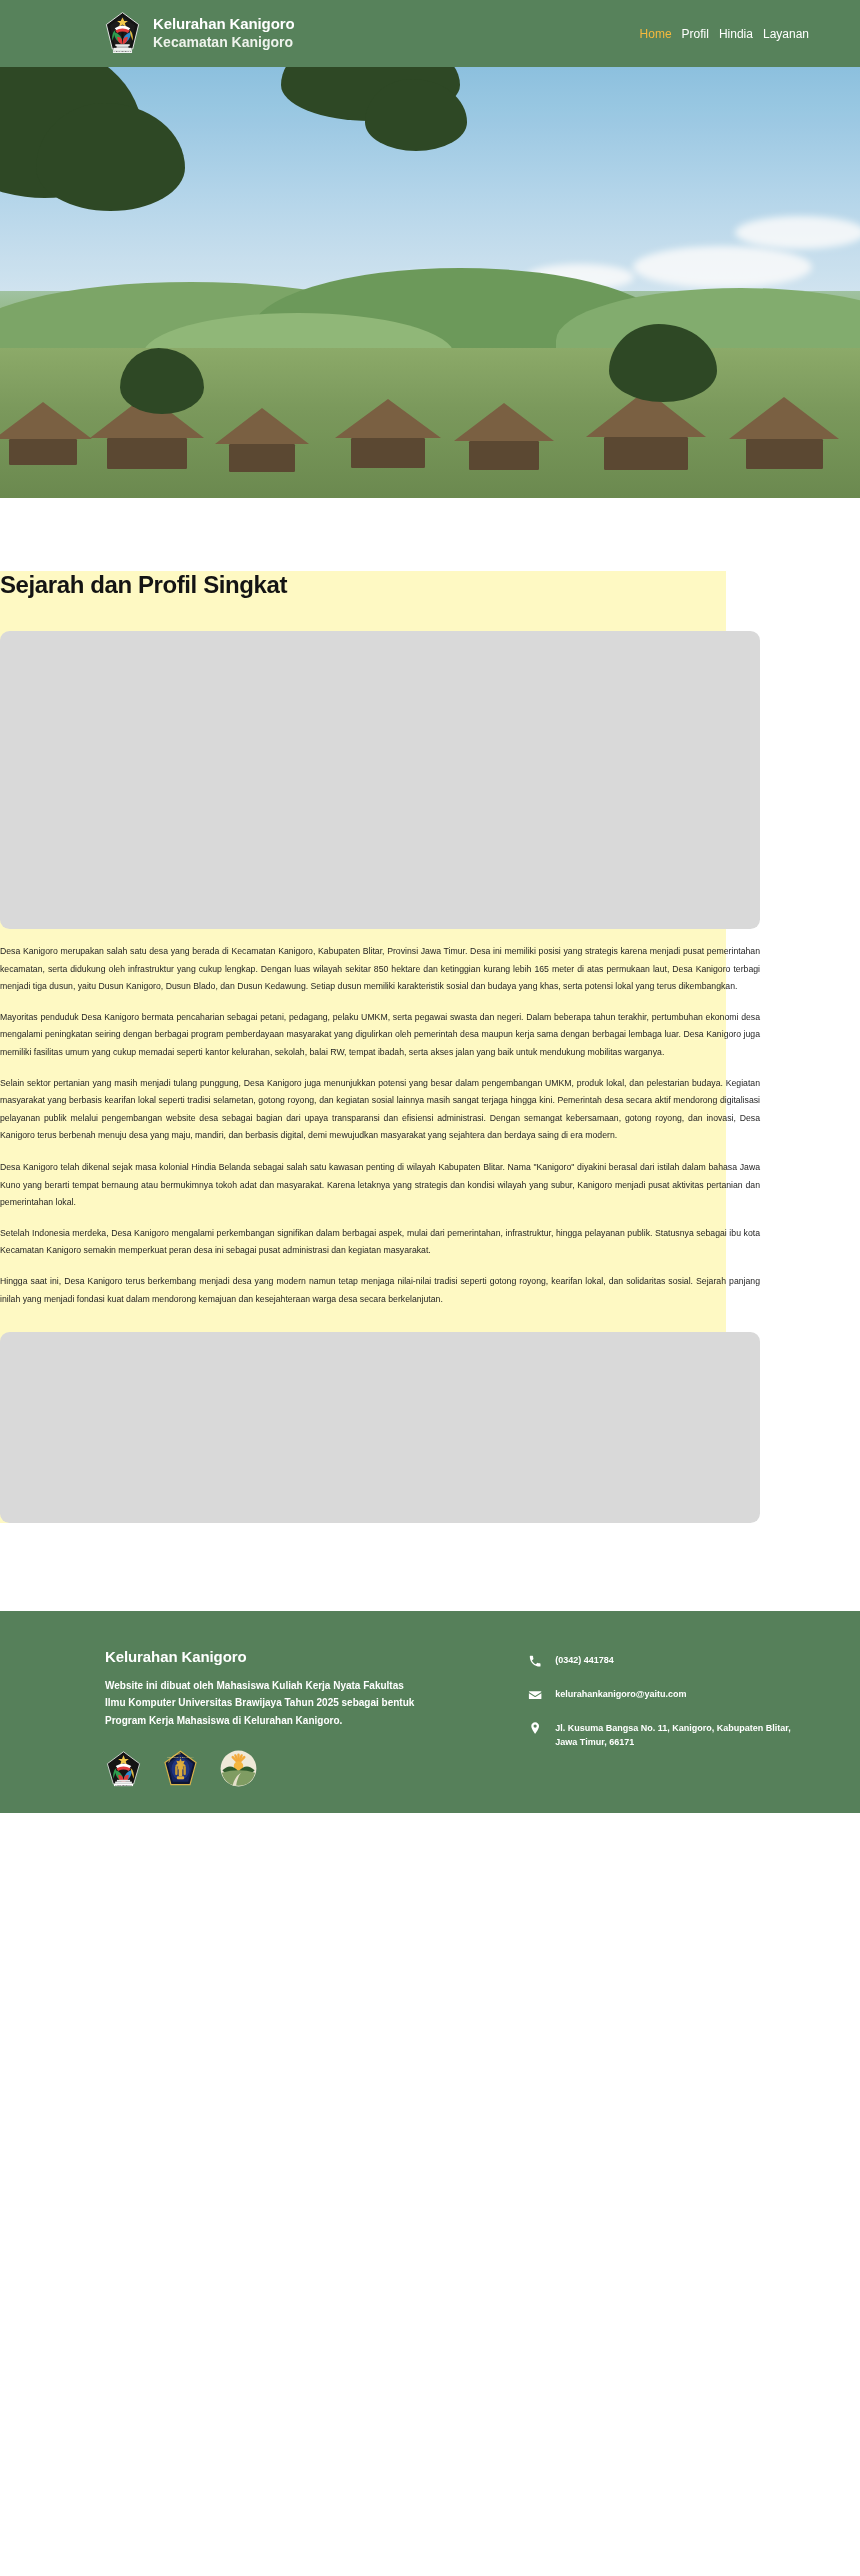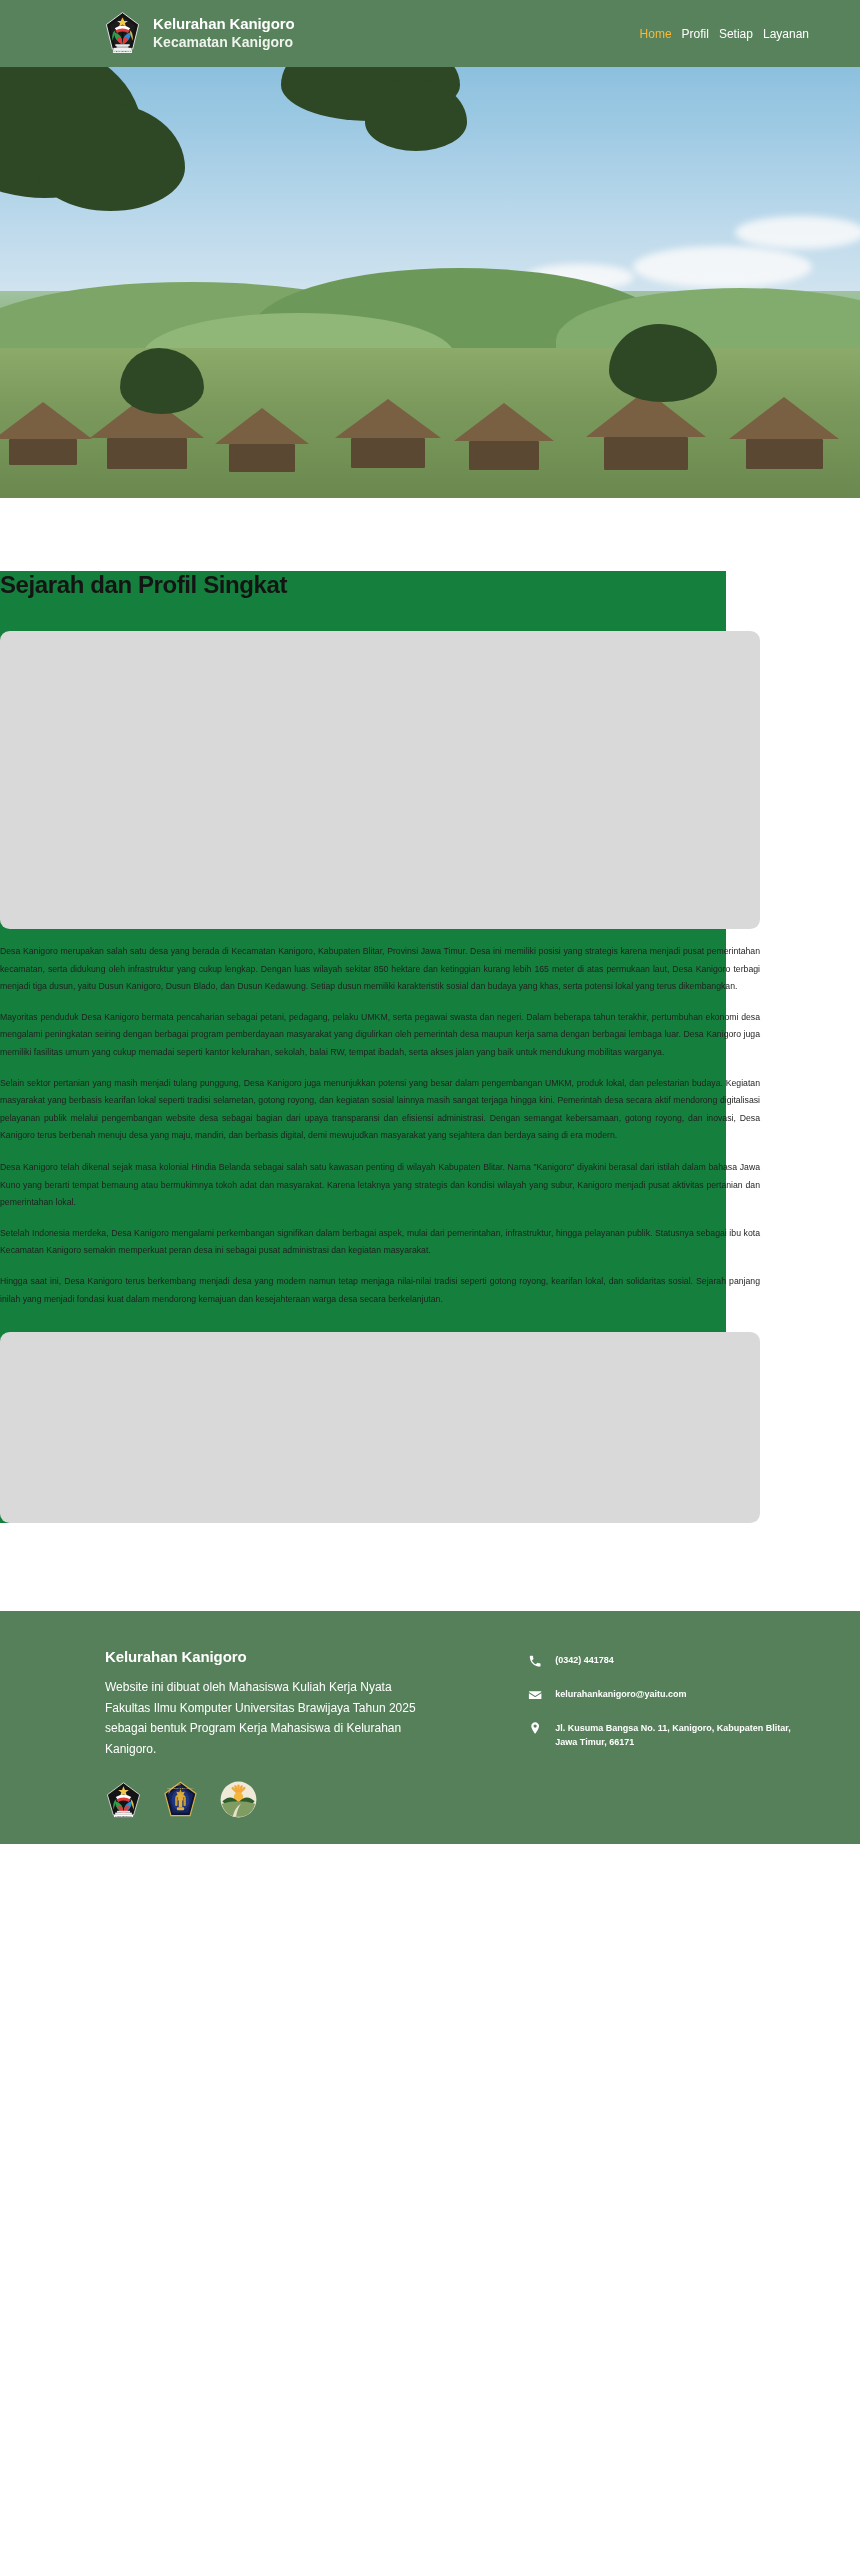--- a/index.html
+++ b/index.html
@@ -69,21 +69,21 @@
     width:calc(var(--w)*1.4); height:var(--wh); background:#5d4a33;
     margin:0 auto; border-radius:1.2px;
   }
   .tree-foliage{
     position:absolute; background:#2f4a26; border-radius:46% 54% 50% 50%/60% 60% 40% 40%;
     filter:blur(0.6px);
   }
   .hero-overlay{ position:absolute; inset:0; background:rgba(0,0,0,0.02); }
 
   
-  .page{ width:726px; padding:0; background:#15803d; }
+  .page{ width:726px; padding:0; background:#fef9c3; }
   .container{ width:760px; margin:0 auto; }
   .section-title{
     font-size:24px; font-weight:700; letter-spacing:-0.4px;
     color:#141414; line-height:1.2;
   }
   .sub-title{
     font-size:18.5px; font-weight:700; letter-spacing:-0.2px;
     color:#141414; line-height:1.2;
   }
   .media-box{
@@ -95,21 +95,21 @@
   .body-text + .body-text{ margin-top:13px; }
 
   
   .site-footer{
     width:860px; background:#56805a; color:#ffffff;
     padding:37px 51px 26px 105px;
   }
   .footer-grid{ display:flex; align-items:flex-start; }
   .footer-left{ width:418px; }
   .footer-title{ font-size:15px; font-weight:700; margin-bottom:12px; letter-spacing:-0.1px; }
-  .footer-desc{ font-size:12px; line-height:1.72; max-width:311px; font-weight:400; }
+  .footer-desc{ font-size:10px; line-height:1.72; max-width:311px; font-weight:700; }
   .footer-logos{ display:flex; align-items:center; gap:20.3px; margin-top:21.5px; }
   .flogo{ width:37px; height:37px; position:relative; flex:none; }
   .footer-right{ margin-left:auto; padding-top:4.8px; width:281px; }
   .contact-row{ display:flex; align-items:flex-start; gap:13px; margin-bottom:19px; }
   .contact-row:last-child{ margin-bottom:0; }
   .contact-ico{ width:14.3px; height:14.3px; flex:none; margin-top:0.6px; }
   .contact-txt{ font-size:9px; line-height:1.62; font-weight:600; }
 
   svg{ display:block; }
 </style>
@@ -141,21 +141,21 @@
     </span>
     <span class="brand-text">
       <span class="brand-title">Kelurahan Kanigoro</span>
       <span class="brand-sub">Kecamatan Kanigoro</span>
     </span>
   </div>
 
   <nav class="main-nav">
     <a class="nav-link active" href="#">Home</a>
     <a class="nav-link" href="#">Profil</a>
-    <a class="nav-link" href="#">Setiap</a>
+    <a class="nav-link" href="#">Hindia</a>
     <a class="nav-link" href="#">Layanan</a>
   </nav>
 </header>
 
 <section class="hero">
   <div class="hero-sky"></div>
   <div class="hero-cloud c1"></div>
   <div class="hero-cloud c2"></div>
   <div class="hero-cloud c3"></div>
   <div class="hero-cloud c4"></div>

